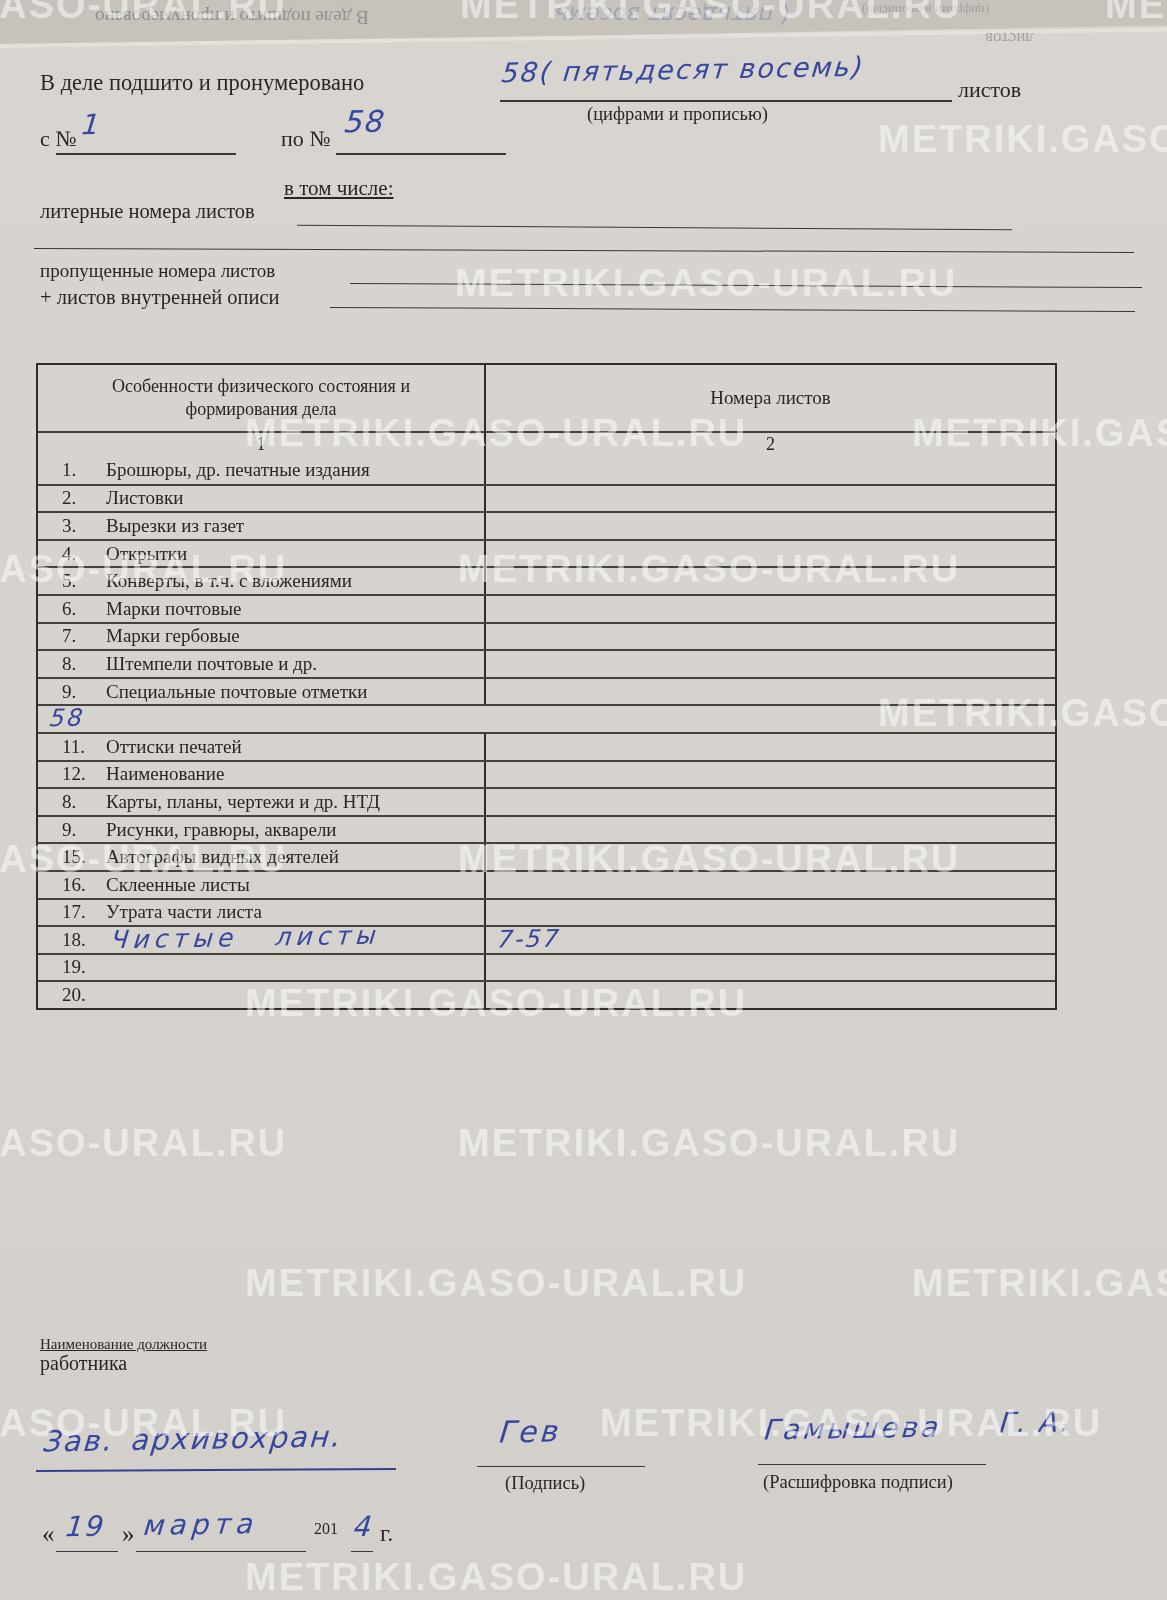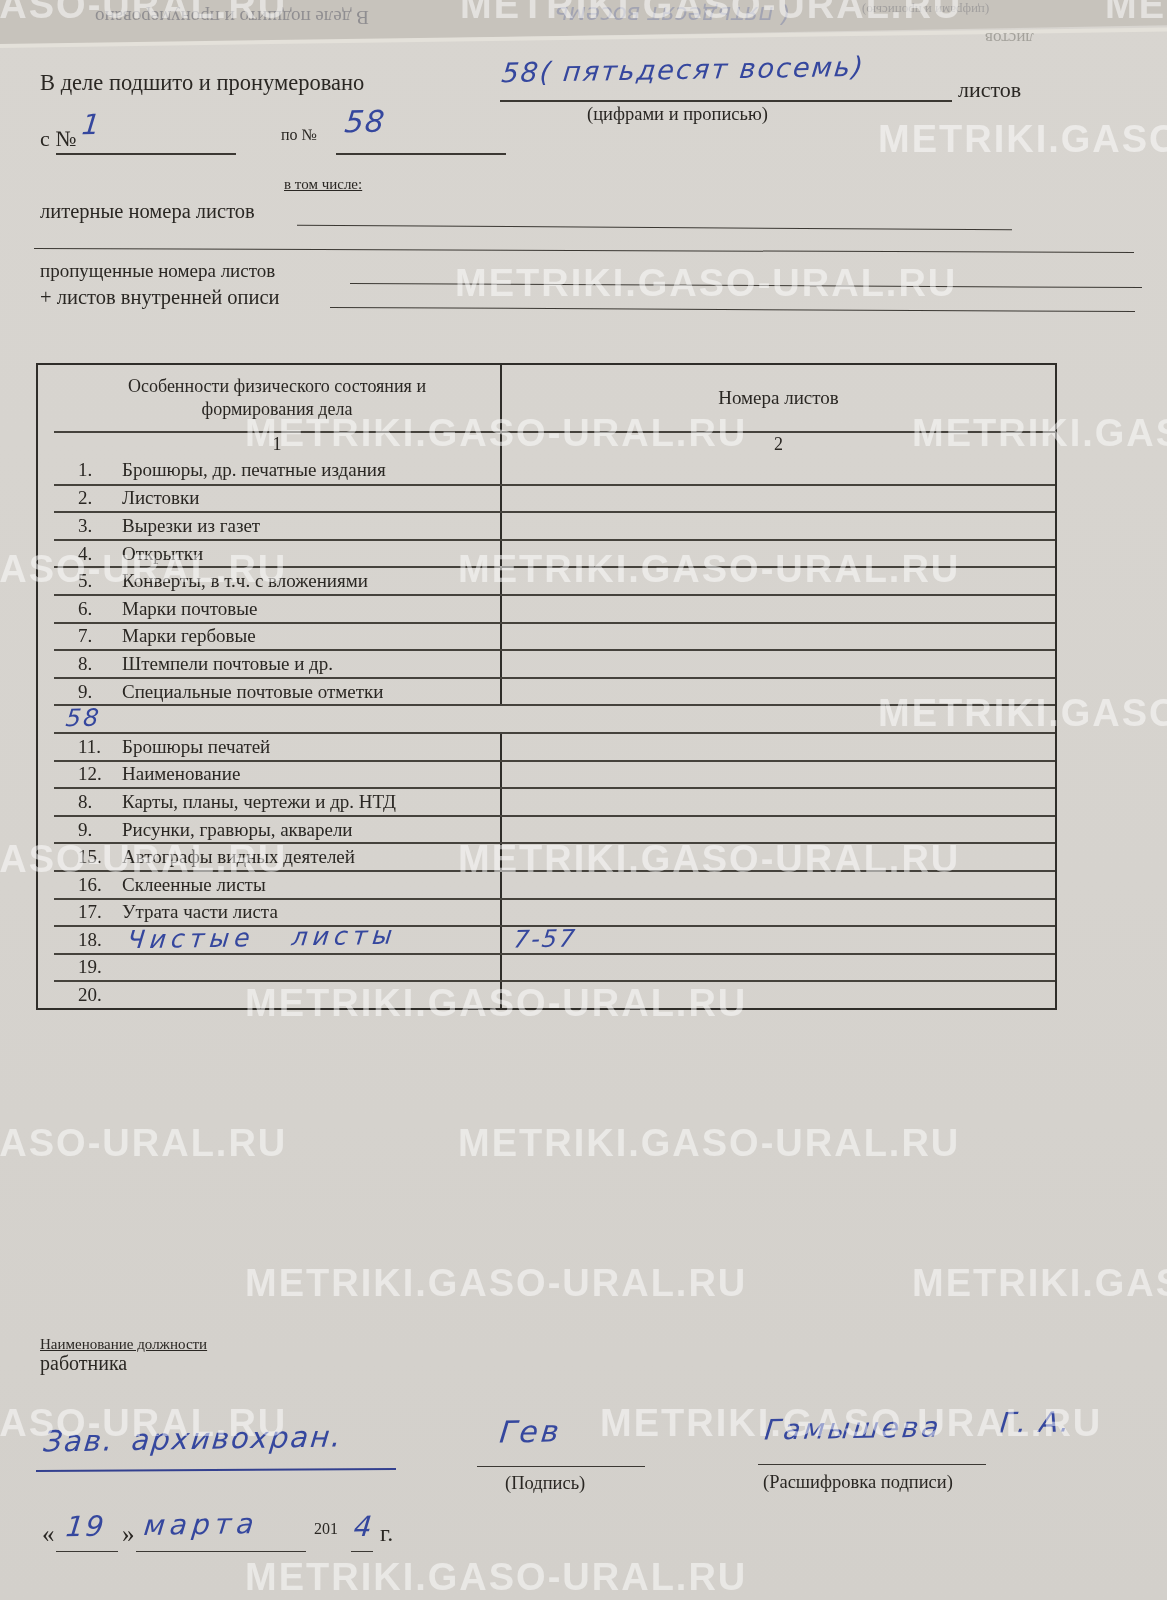--- a/index.html
+++ b/index.html
@@ -25,21 +25,21 @@
     clip-path:polygon(0 0,100% 0,100% 55%,0 100%);
   }
   .ghost{position:absolute;transform:rotate(180deg);white-space:nowrap;}
   .edge-band{
     position:absolute;left:-6px;top:44px;width:1180px;height:4px;
     background:#e4e1da;transform:rotate(-0.8deg);transform-origin:0 0;
   }
   
   .doc-table{
     position:absolute;left:36px;top:363px;width:1021px;
-    border:2.5px solid #2f2d29;box-sizing:border-box;padding-left:16px;
+    border:2.5px solid #2f2d29;box-sizing:border-box;
   }
   .trow{display:flex;box-sizing:border-box;}
   .trow + .trow{border-top:2px solid #45423c;}
   .c1{width:448px;box-sizing:border-box;border-right:2px solid #2f2d29;position:relative;}
   .c2{flex:1;box-sizing:border-box;position:relative;}
   .hdr{height:66px;}
   .hdr .c1,.hdr .c2{display:flex;align-items:center;justify-content:center;text-align:center;}
   .hdr .c1{font-size:18px;line-height:1.3;padding:4px 16px;white-space:normal;}
   .hdr .c2{font-size:19px;}
   .numrow{height:25px;border-top:2.5px solid #2f2d29;}
@@ -72,25 +72,25 @@
 
 <span class="abs print" style="left:40px;top:70px;font-size:22.5px;">В деле подшито и пронумеровано</span>
 <span class="abs hand" style="left:502px;top:54px;font-size:27px;letter-spacing:2px;">58( пятьдесят восемь)</span>
 <div class="rule" style="left:500px;top:100px;width:452px;"></div>
 <span class="abs print" style="left:958px;top:77px;font-size:22px;">листов</span>
 <span class="abs print" style="left:587px;top:104px;font-size:18.5px;">(цифрами и прописью)</span>
 
 <span class="abs print" style="left:40px;top:126px;font-size:22px;">с №</span>
 <span class="abs hand" style="left:82px;top:108px;font-size:28px;">1</span>
 <div class="rule" style="left:56px;top:153px;width:180px;"></div>
-<span class="abs print" style="left:281px;top:126px;font-size:16px;">по №</span>
+<span class="abs print" style="left:281px;top:126px;font-size:22px;">по №</span>
 <span class="abs hand" style="left:345px;top:104px;font-size:30px;letter-spacing:1px;">58</span>
 <div class="rule" style="left:336px;top:153px;width:170px;"></div>
 
-<span class="abs print" style="left:284px;top:176px;font-size:15px;text-decoration:underline;font-family:Liberation Serif, serif;">в том числе:</span>
+<span class="abs print" style="left:284px;top:176px;font-size:21px;text-decoration:underline;font-family:Liberation Serif, serif;">в том числе:</span>
 <span class="abs print" style="left:40px;top:200px;font-size:20.5px;">литерные номера листов</span>
 <div class="rule thin" style="left:297px;top:227px;width:715px;transform:rotate(0.35deg);"></div>
 <div class="rule thin" style="left:34px;top:250px;width:1100px;transform:rotate(0.2deg);"></div>
 <span class="abs print" style="left:40px;top:260px;font-size:19px;">пропущенные номера листов</span>
 <div class="rule thin" style="left:350px;top:285px;width:792px;transform:rotate(0.3deg);"></div>
 <span class="abs print" style="left:40px;top:286px;font-size:20.5px;">+ листов внутренней описи</span>
 <div class="rule thin" style="left:330px;top:309px;width:805px;transform:rotate(0.3deg);"></div>
 
 <div class="doc-table">
   <div class="trow hdr">
@@ -194,21 +194,21 @@
       </div>
     </div>
       <div class="trow drow">
       <div class="c2">
         <span class="hand rval">58</span>
       </div>
     </div>
       <div class="trow drow">
       <div class="c1">
         <span class="rnum">11.</span>
-        <span class="rlabel">Брошюры печатей</span>
+        <span class="rlabel">Оттиски печатей</span>
         <span class="hand rl-hand"></span>
       </div>
       <div class="c2">
         <span class="hand rval"></span>
       </div>
     </div>
       <div class="trow drow">
       <div class="c1">
         <span class="rnum">12.</span>
         <span class="rlabel">Наименование</span>

